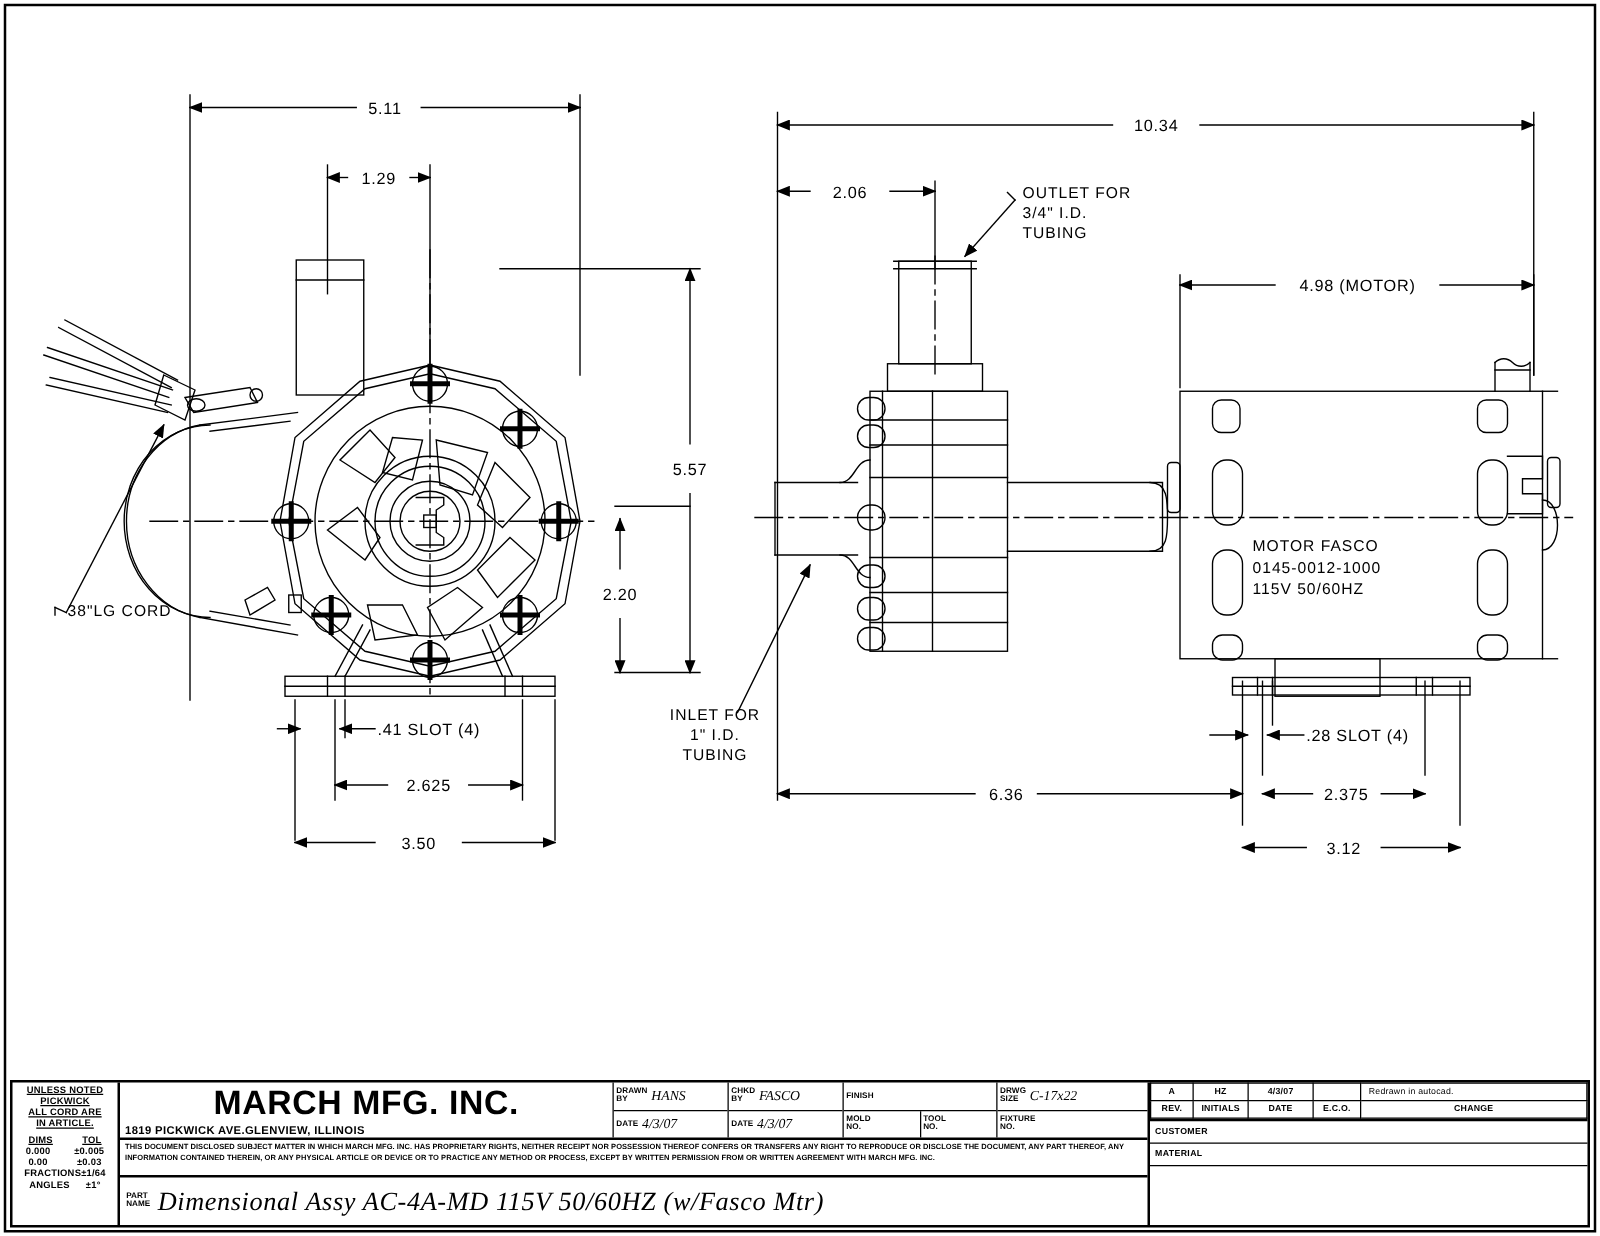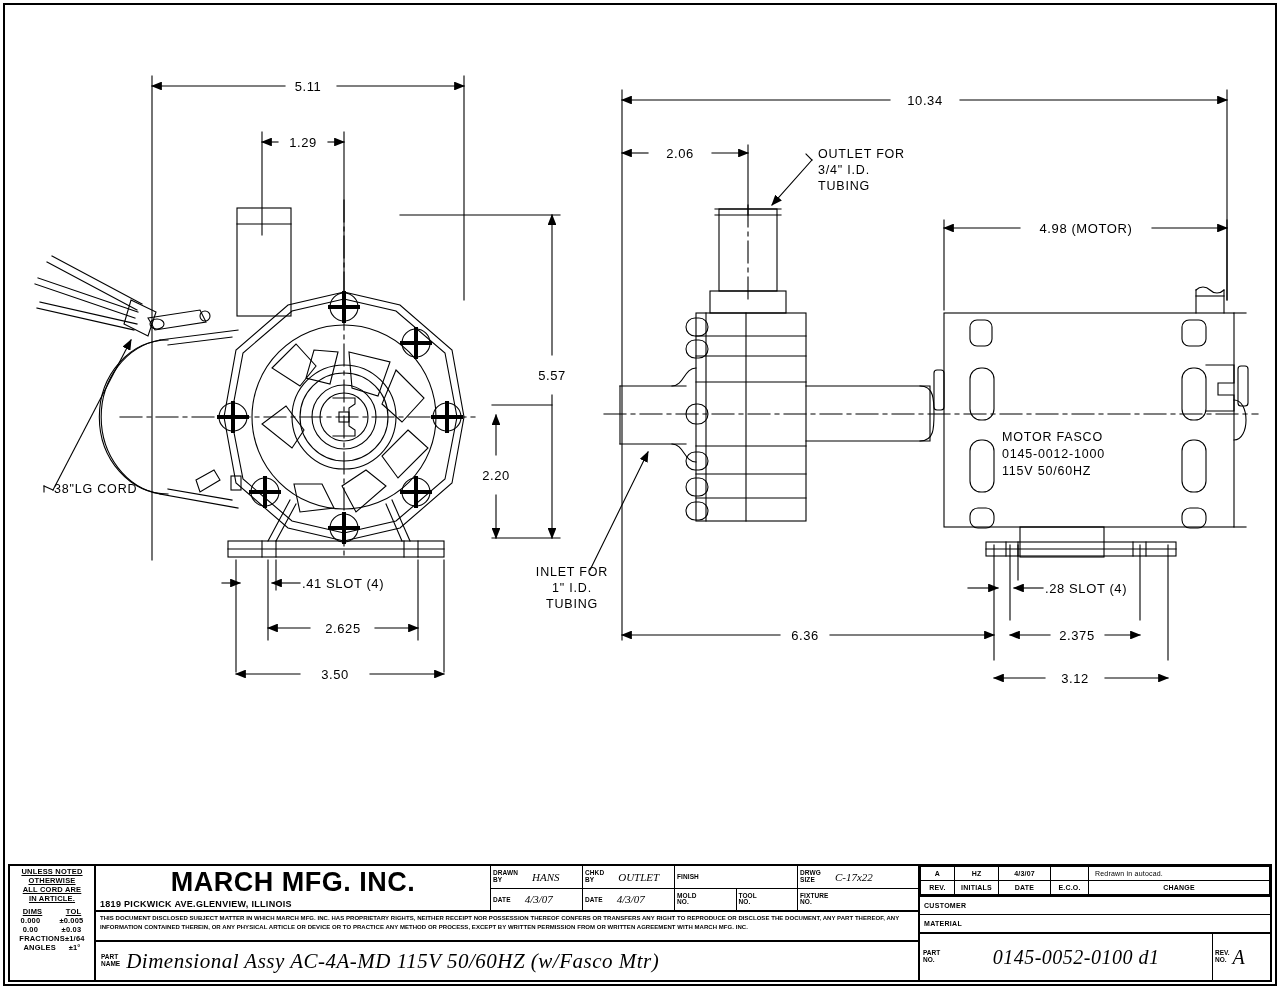--- a/index.html
+++ b/index.html
@@ -109,21 +109,21 @@
     letter-spacing: 0.1px;
     white-space: pre-line;
   }
   .lbl1 {
     font-size: 6.5px; font-weight: bold; letter-spacing: 0.1px;
   }
   .hand {
     font-family: "Liberation Serif", serif;
     font-style: italic;
     font-size: 11px;
-    margin-left: 14px;
+    margin-left: 3px;
   }
   #legal-row {
     height: 30px;
     border-bottom: 2px solid #000;
     padding: 2px 0 0 4px;
     font-size: 6px;
     font-weight: bold;
     line-height: 1.45;
     letter-spacing: 0.05px;
   }
@@ -529,21 +529,21 @@
       <text class="notetxt" x="1002" y="441">MOTOR  FASCO</text>
       <text class="notetxt" x="1002" y="458">0145-0012-1000</text>
       <text class="notetxt" x="1002" y="475">115V  50/60HZ</text>
     </g>
   </svg>
 
   <div id="titleblock">
 
     <div id="tol-block">
       <div class="u">UNLESS NOTED</div>
-      <div class="u">OTHERWISE</div>
+      <div class="u">PICKWICK</div>
       <div class="u">ALL  CORD  ARE</div>
       <div class="u">IN ARTICLE.</div>
       <div class="sp"></div>
       <div class="tolrow">
         <span class="u">DIMS</span>
         <span class="u">TOL</span>
       </div>
       <div class="tolrow">
         <span>0.000</span>
         <span>±0.005</span>
@@ -579,21 +579,21 @@
           <div class="sm-half">
             <span class="lbl1">DATE</span>
             <span class="hand">4/3/07</span>
           </div>
         </div>
 
         <div class="sm-cell" style="width:92px;">
           <div class="sm-half">
             <span class="lbl2">CHKD
 BY</span>
-            <span class="hand">OUTLET</span>
+            <span class="hand">FASCO</span>
           </div>
           <div class="sm-half">
             <span class="lbl1">DATE</span>
             <span class="hand">4/3/07</span>
           </div>
         </div>
 
         <div class="sm-cell" style="flex:1;">
           <div class="sm-half">
             <span class="lbl1">FINISH</span>
@@ -660,25 +660,15 @@
 
       <div class="rr">
         <span>CUSTOMER</span>
         <span class="hand"></span>
       </div>
       <div class="rr">
         <span>MATERIAL</span>
         <span class="hand"></span>
       </div>
 
-      <div id="partno-row">
-        <span id="partno-lbl">PART
-NO.</span>
-        <span id="partno-val">0145-0052-0100 d1</span>
-        <span id="rev-cell">
-          <span id="rev-lbl">REV.
-NO.</span>
-          <span id="rev-val">A</span>
-        </span>
-      </div>
     </div>
   </div>
 </div>
 
 </body></html>

